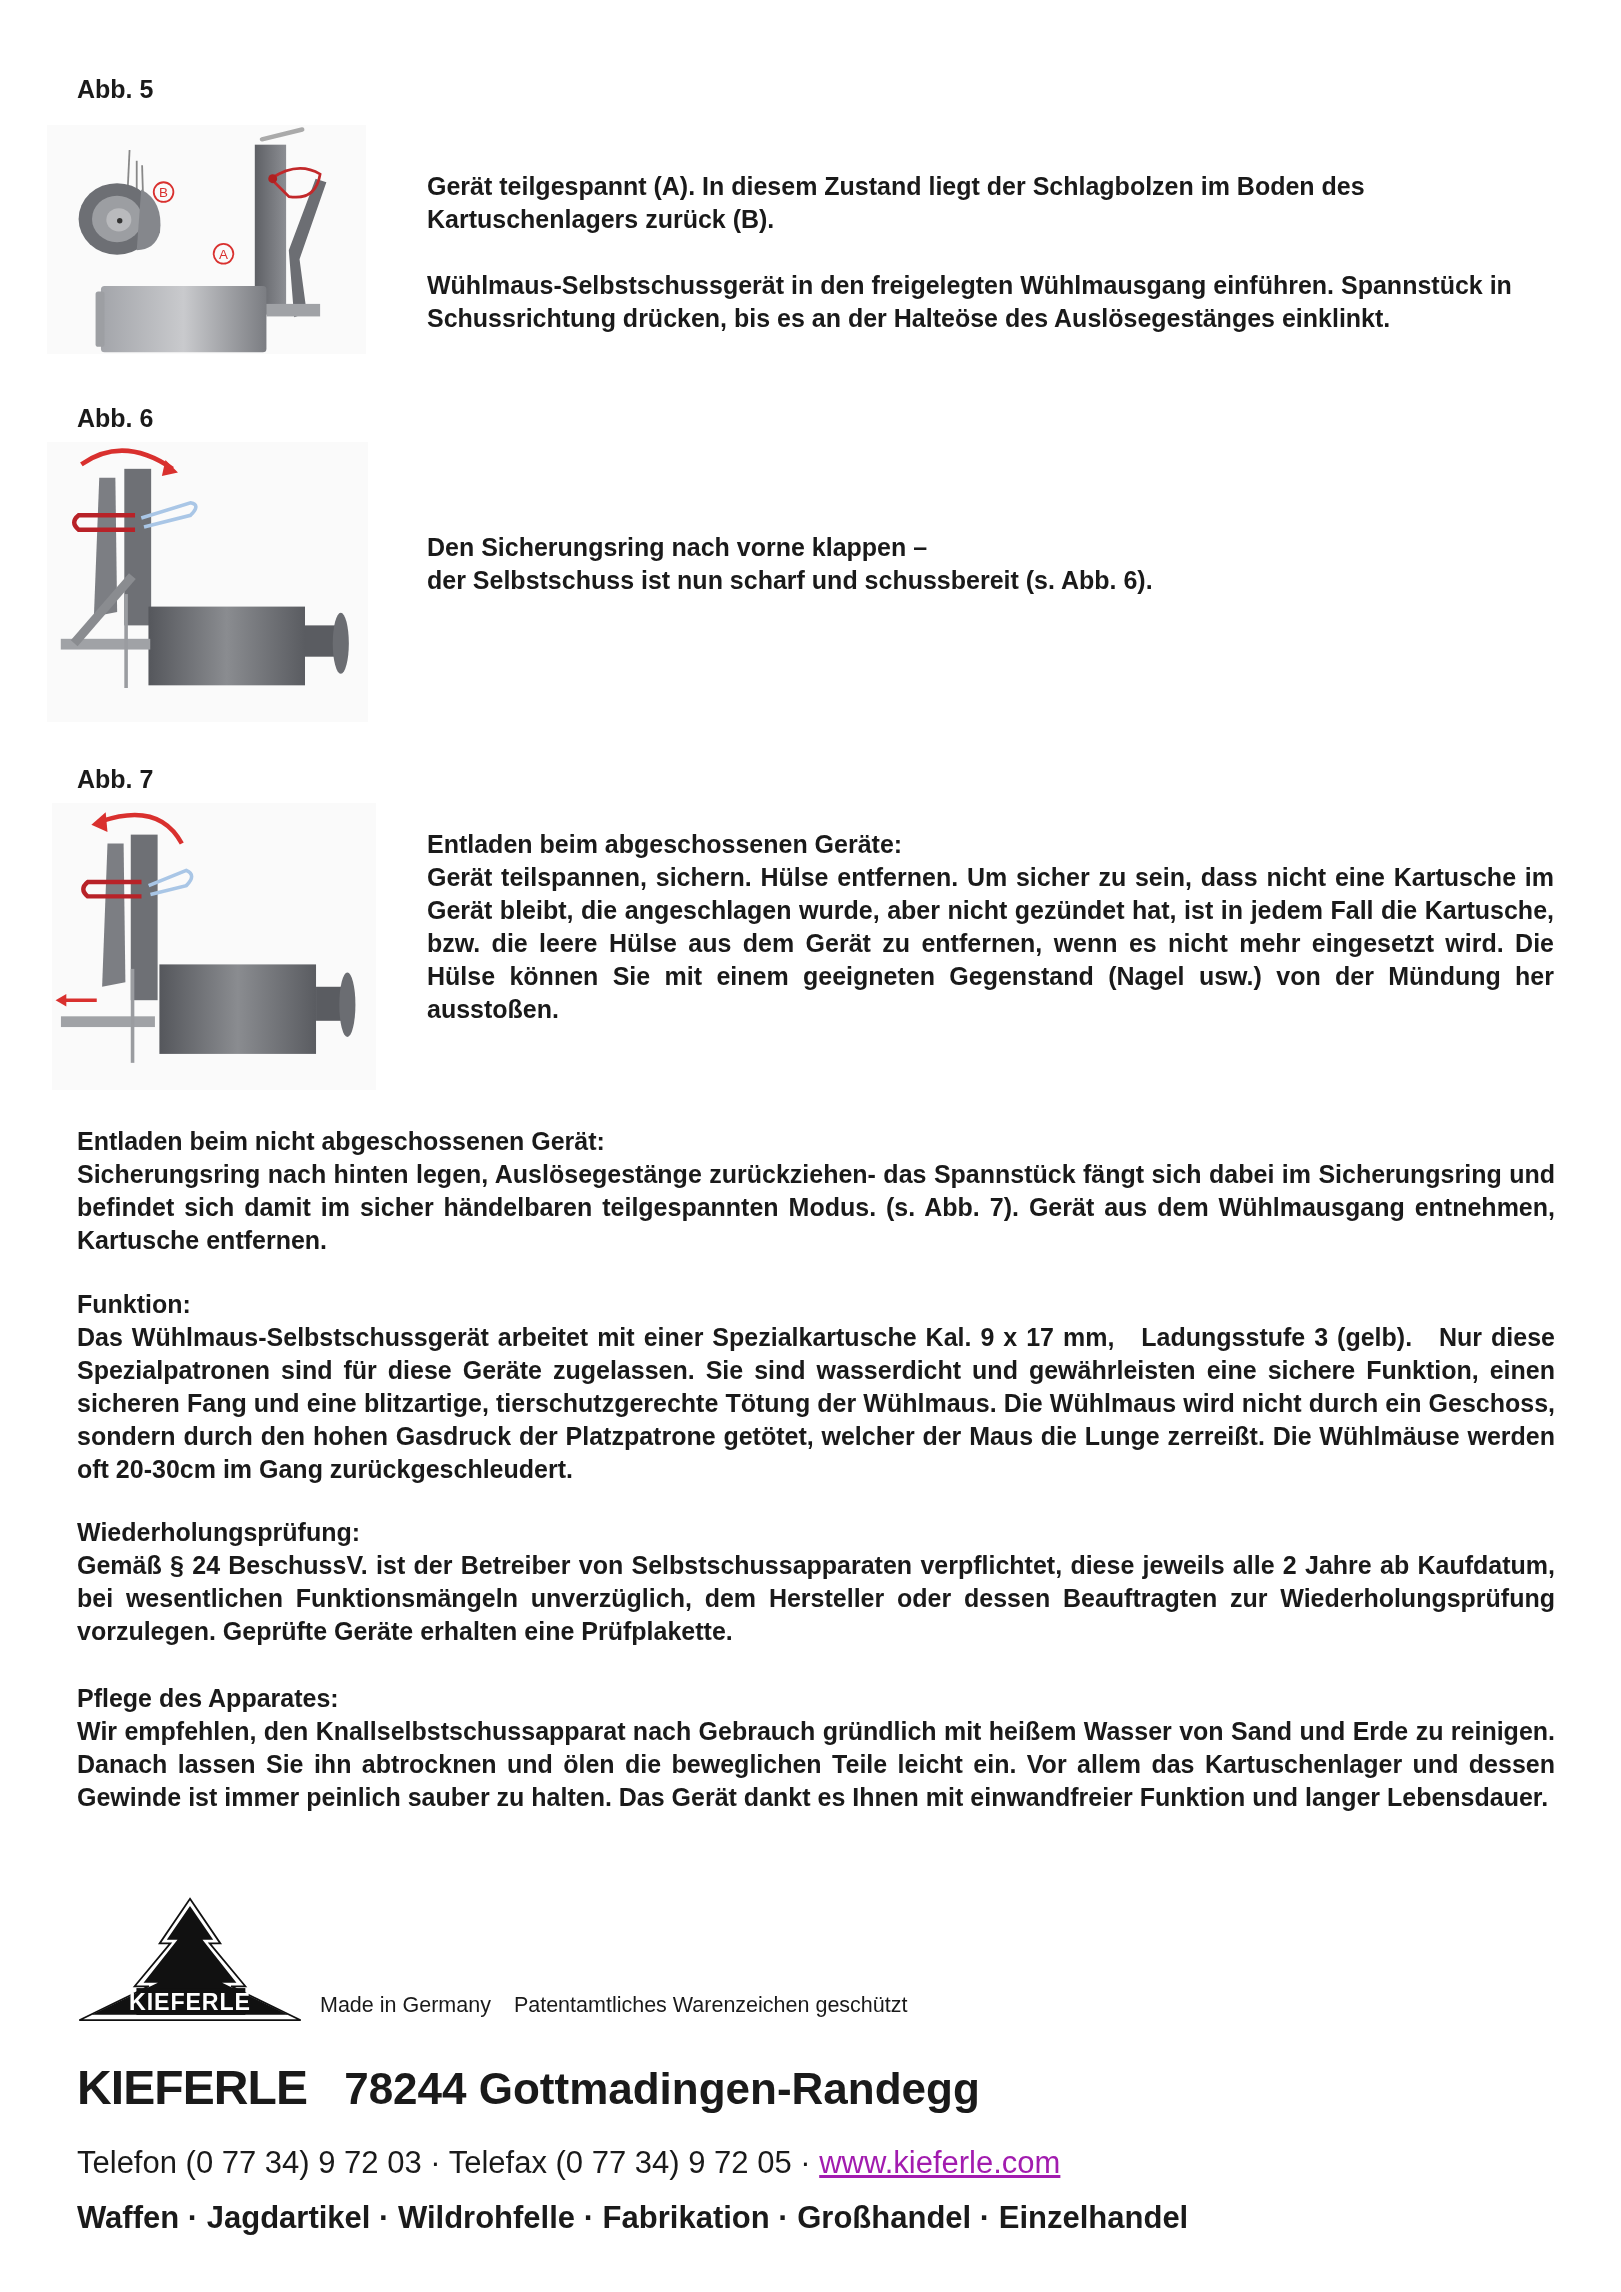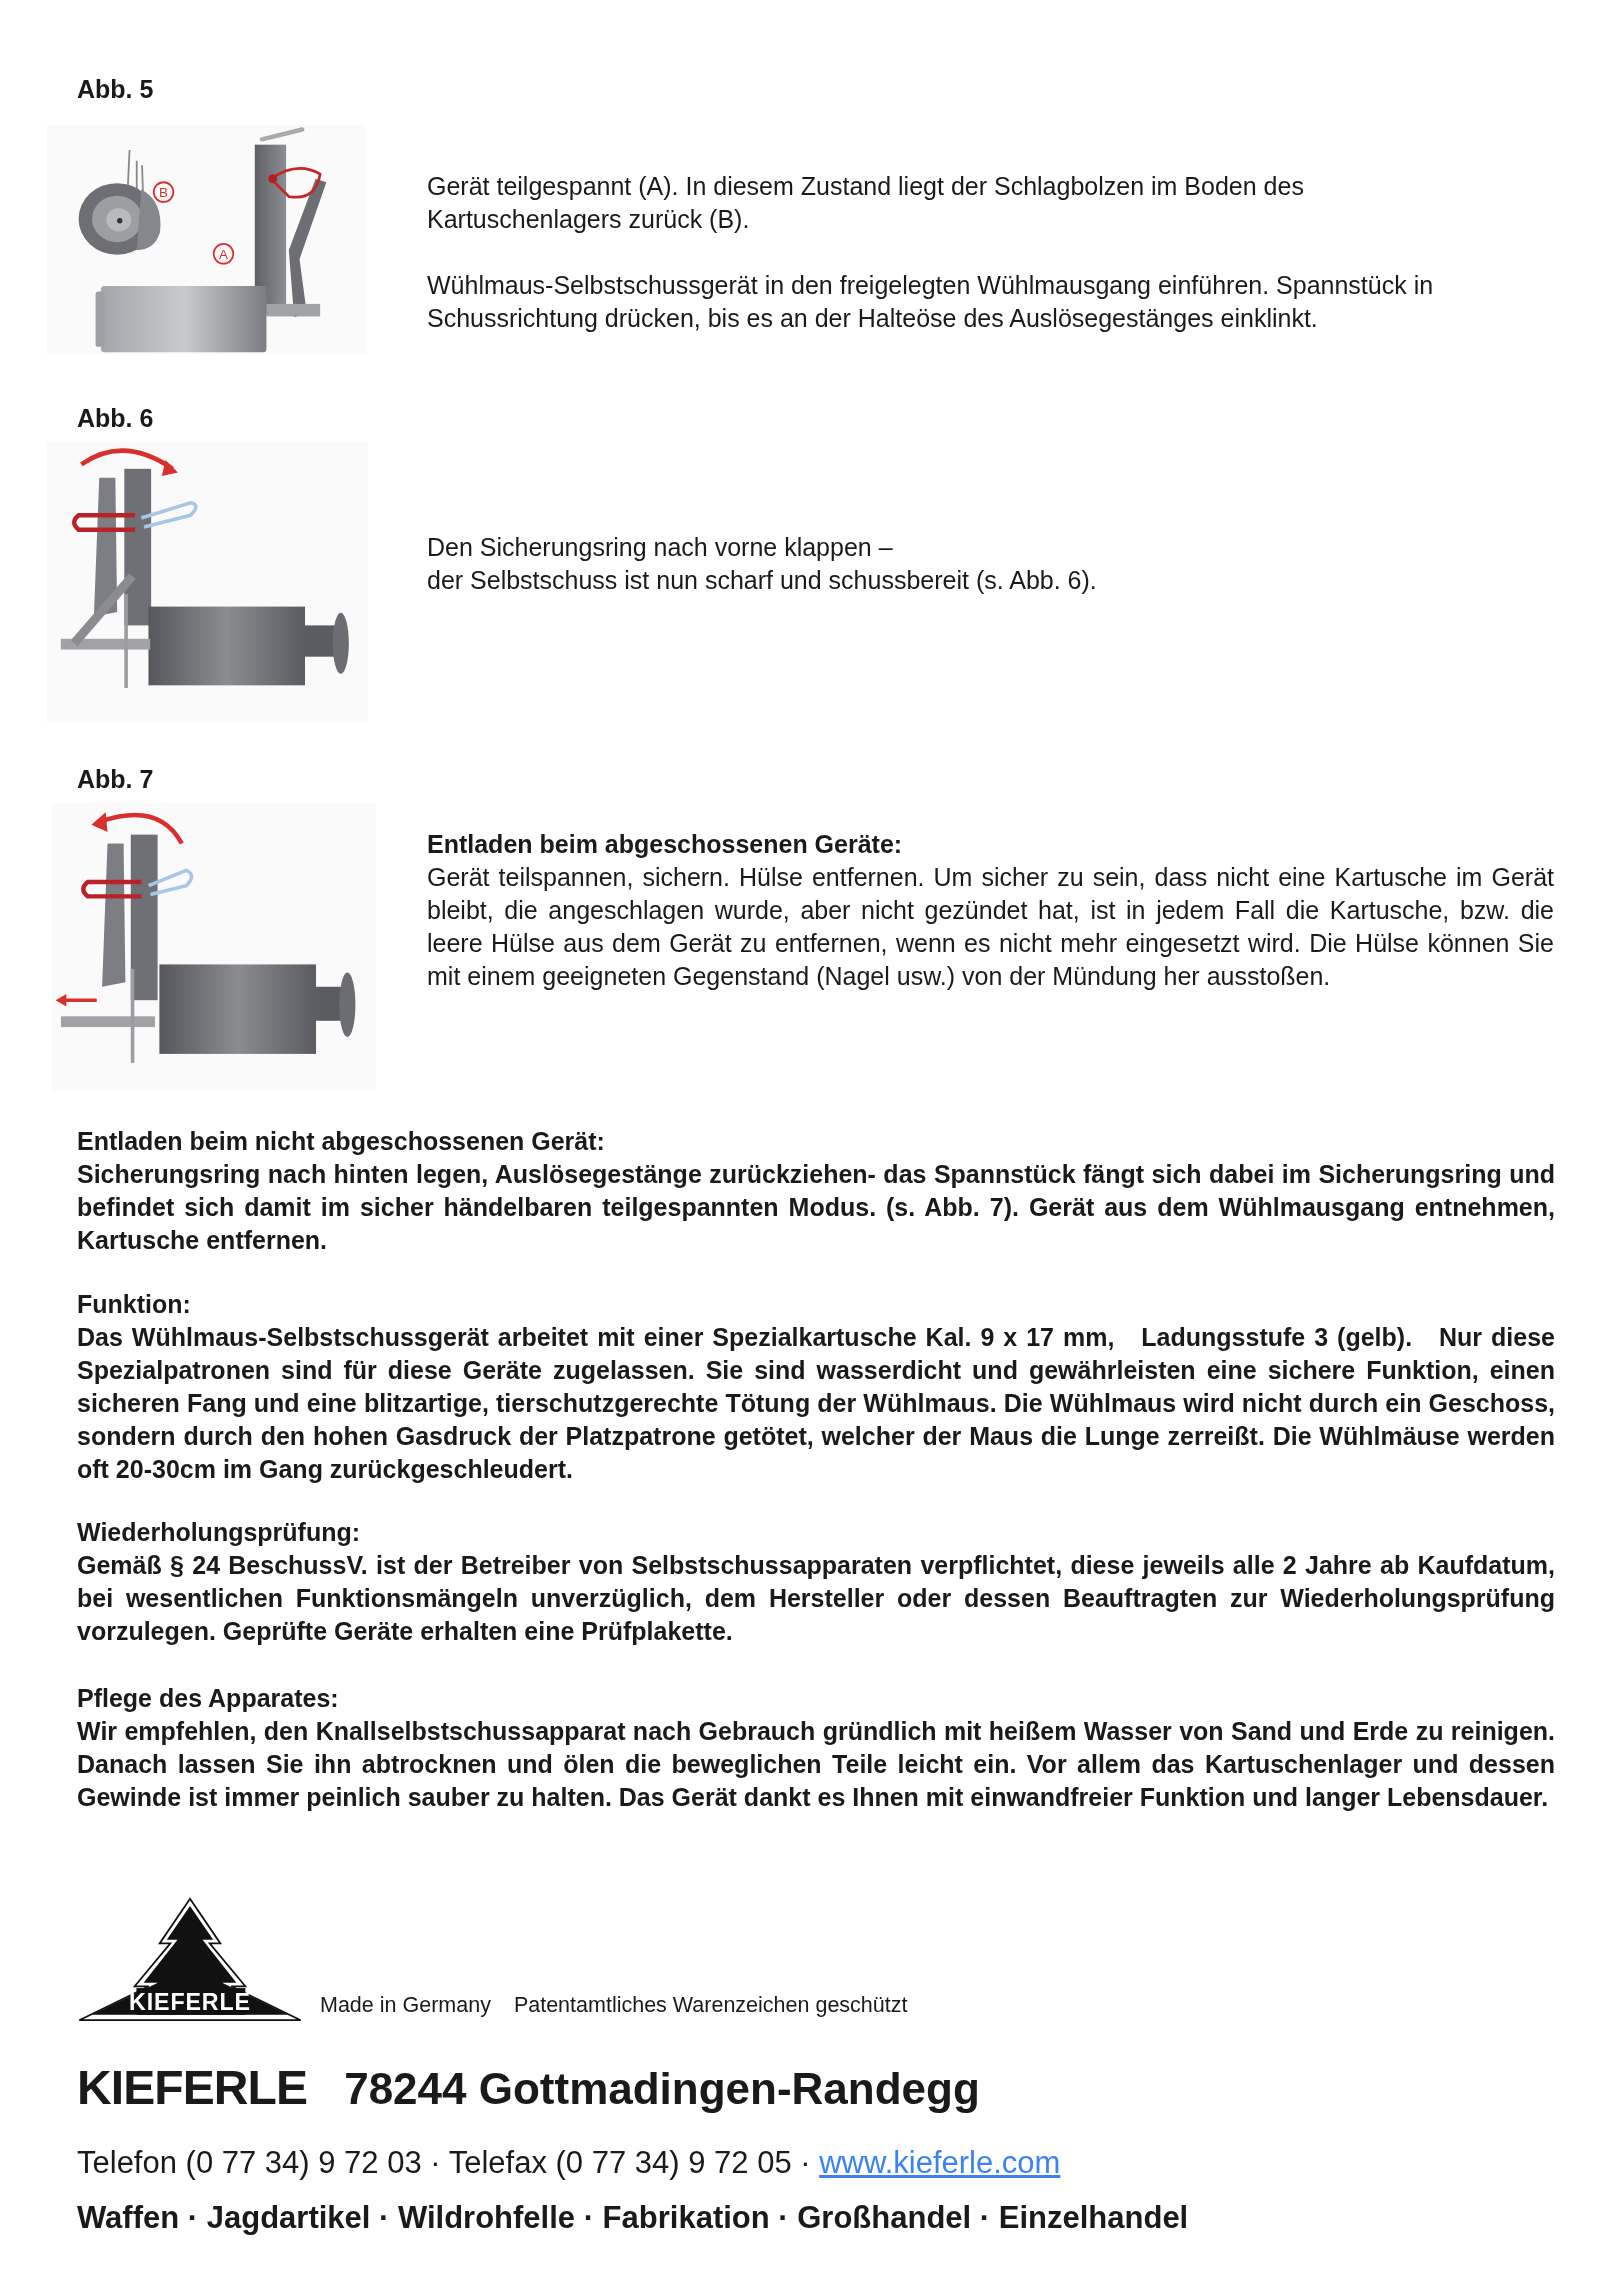--- a/index.html
+++ b/index.html
@@ -1,31 +1,31 @@
 <!DOCTYPE html>
 <html style="font-size:14.3px"><head>
 <meta charset="utf-8">
 <style>
   html, body { margin: 0; padding: 0; background: #ffffff; }
   body { width: 1621px; height: 2293px; position: relative; overflow: hidden;
          font-family: "Liberation Sans", sans-serif; color: #1a1a1a; }
   .abs { position: absolute; }
   .fig-label { font-weight: bold; font-size: 25px; left: 77px; }
   .para { font-size: 25px; line-height: 33px; }
-  .para p { margin: 0; }
+  .para p { margin: 0; font-weight: bold; }
   .head { font-weight: bold; }
   .justify { text-align: justify; }
   .fig { background: #fafafa; }
   .full { left: 77px; width: 1478px; font-size: 25px; line-height: 33px; }
   .full .head { font-weight: bold; }
   .full .body { text-align: justify; font-weight: bold; }
   .brand { left: 77px; top: 2060px; font-size: 48px; font-weight: bold; letter-spacing: -0.9px; }
   .city { font-size: 44px; font-weight: bold; margin-left: 37px; letter-spacing: 0; }
   .contact { left: 77px; top: 2145px; font-size: 31px; }
-  .contact a { color: #3b82f6; text-decoration: underline; }
+  .contact a { color: #a21caf; text-decoration: underline; }
   .trades { left: 77px; top: 2200px; font-size: 31px; font-weight: bold; }
   .made { left: 320px; top: 1993px; font-size: 21.5px; }
   .made span + span { margin-left: 23px; }
 </style>
 </head>
 <body>
 
 <div class="abs fig-label" style="top:75px;">Abb. 5</div>
 
 <div class="abs fig" style="left:47px; top:125px; width:319px; height:229px;">

